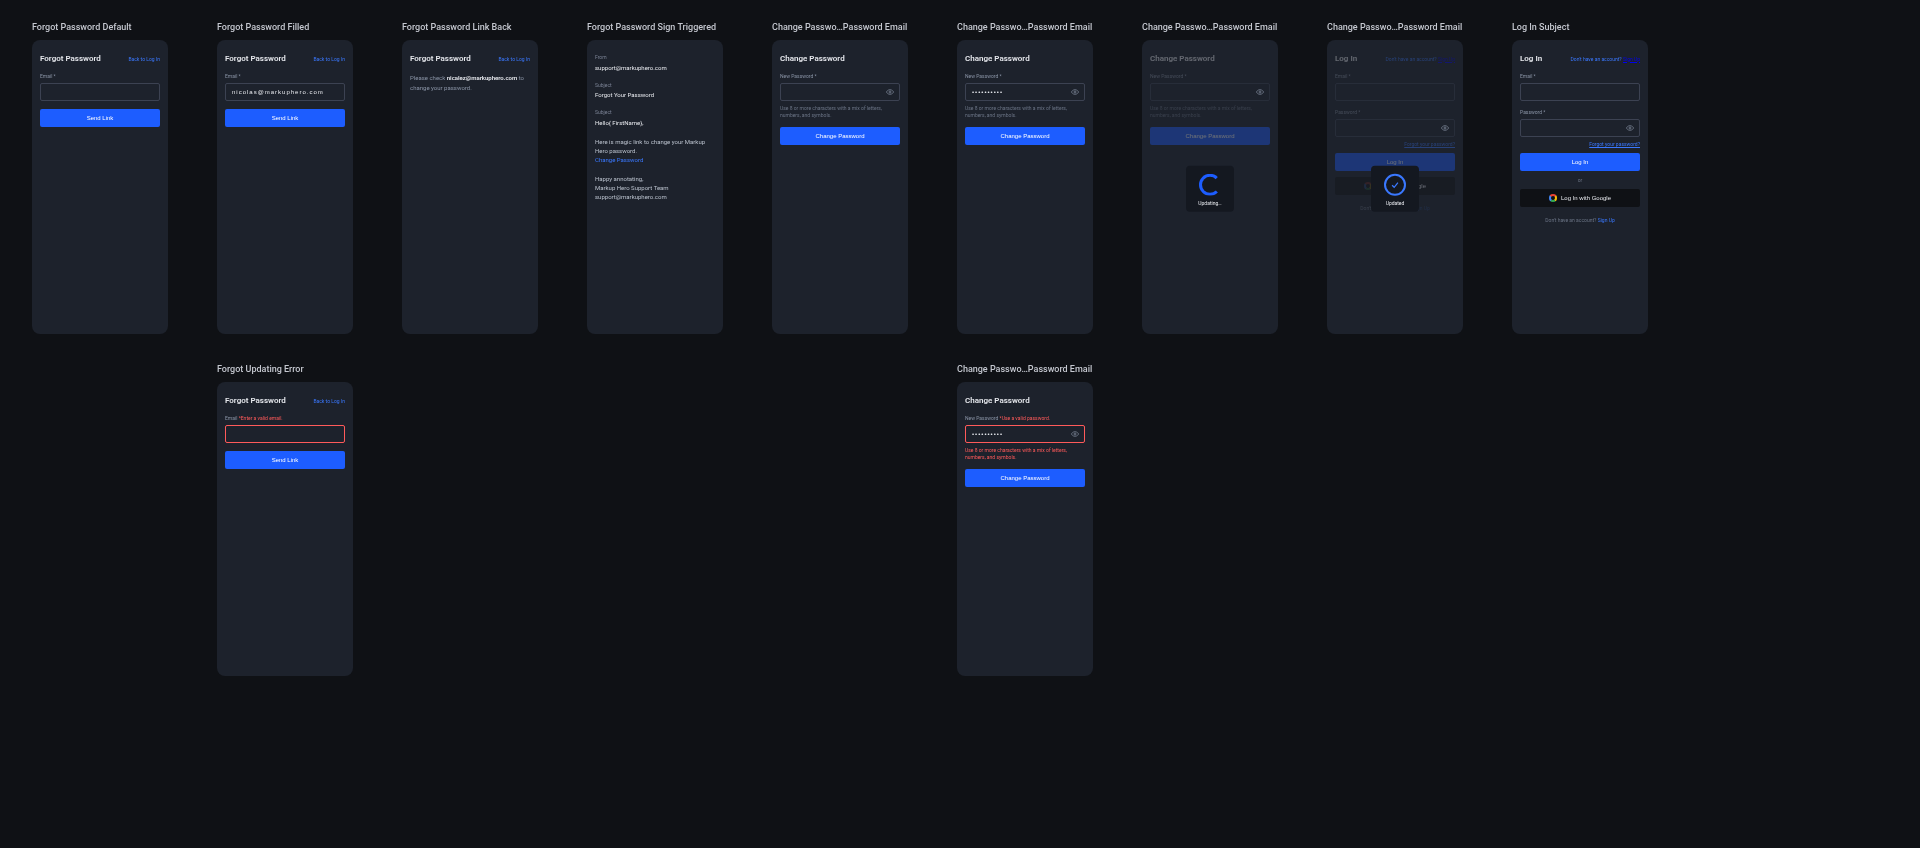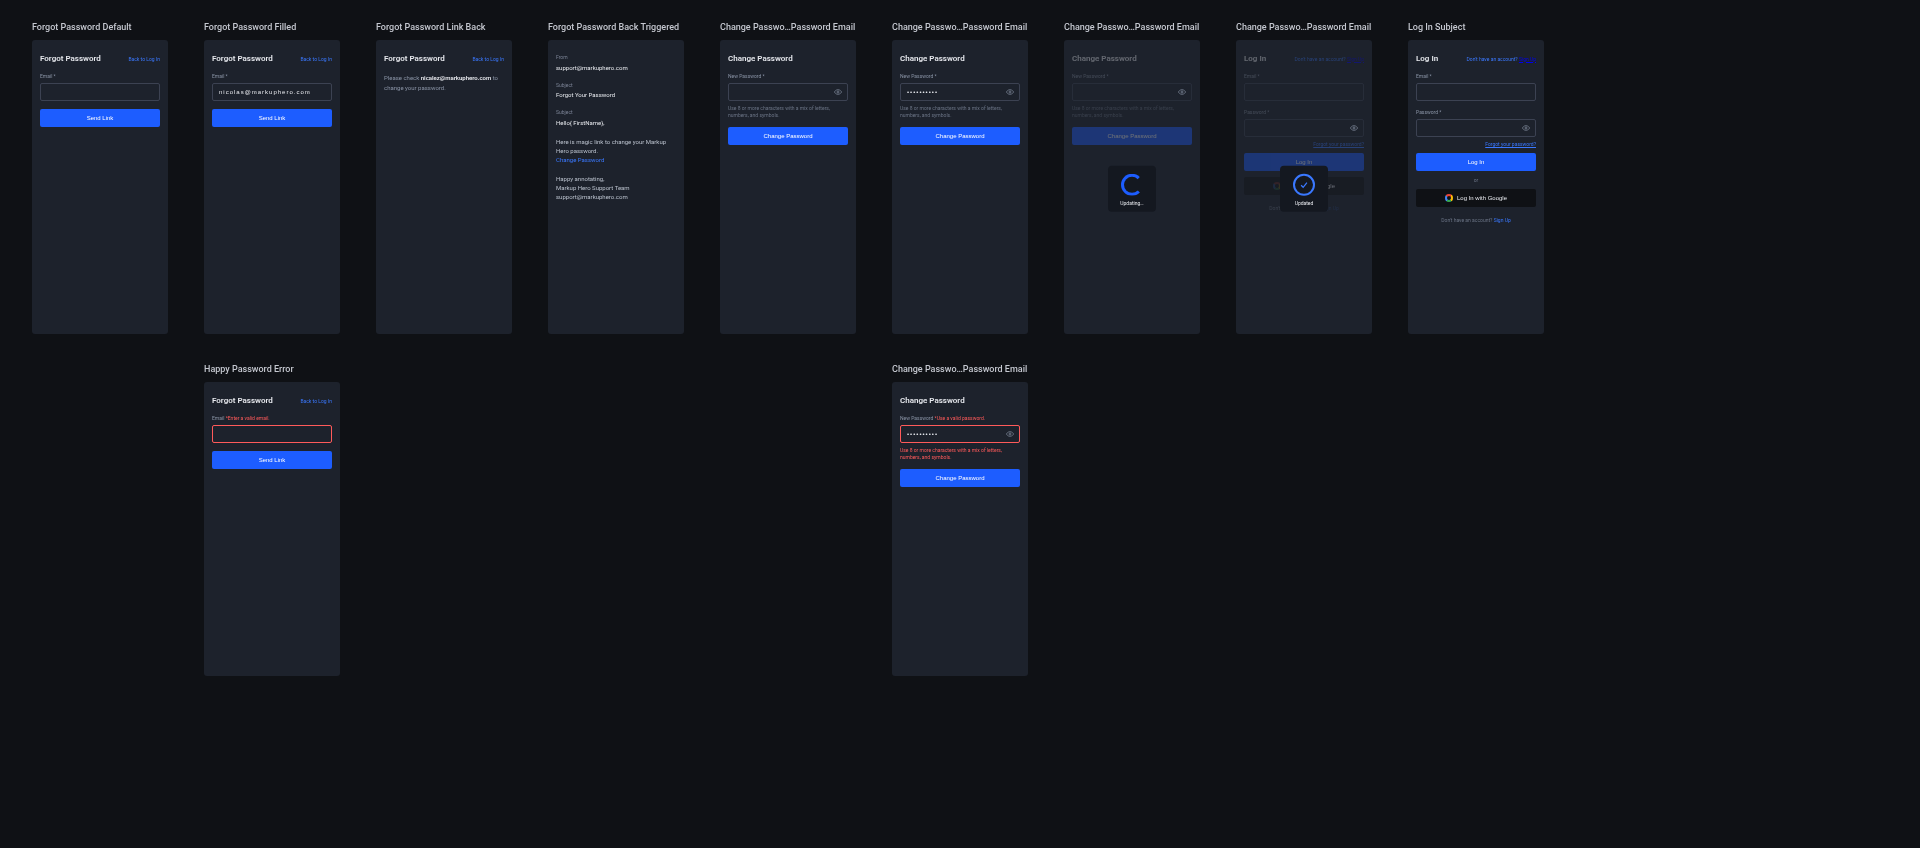--- a/index.html
+++ b/index.html
@@ -6,38 +6,38 @@
     body {
       background: #0f1115;
       font-family: -apple-system, BlinkMacSystemFont, "Segoe UI", Roboto, Helvetica, Arial, sans-serif;
       color: #b9c0cc;
       padding: 22px 32px;
       width: 1920px;
     }
     .grid {
       display: grid;
       grid-template-columns: repeat(9, 136px);
-      gap: 30px 36px;
+      gap: 30px 49px;
       align-items: start;
     }
     .cell { width: 136px; }
     .cell-label {
       font-size: 9px;
       font-weight: 500;
       color: #c5c8d0;
       margin-bottom: 8px;
       white-space: nowrap;
       overflow: hidden;
       text-overflow: ellipsis;
     }
     .card {
       width: 136px;
       height: 294px;
       background: #1d222c;
-      border-radius: 3px;
+      border-radius: 8px;
       padding: 14px 8px;
       position: relative;
     }
     .card-header {
       display: flex;
       justify-content: space-between;
       align-items: center;
       margin-bottom: 10px;
     }
     .card-title {
@@ -247,21 +247,21 @@
         <div class="card-title">Forgot Password</div>
         <a href="#" class="card-link">Back to Log In</a>
       </div>
       <p class="sent-body">
         <span>Please check </span><b>nicalez@markuphero.com</b><span> to change your password.</span>
       </p>
     </div>
   </div>
 
   <div class="cell">
-    <div class="cell-label">Forgot Password Back Triggered</div>
+    <div class="cell-label">Forgot Password Sign Triggered</div>
     <div class="card">
       <div class="email-body">
         <div class="email-sec">
           <div class="email-label">From</div>
           <div class="email-value">support@markuphero.com</div>
         </div>
         <div class="email-sec">
           <div class="email-label">Subject</div>
           <div class="email-value">Forgot Your Password</div>
         </div>
@@ -438,21 +438,21 @@
       </button>
       <div class="signup-line">
         <span>Don't have an account?</span> <a href="#">Sign Up</a>
       </div>
     </div>
   </div>
 
   <div class="cell"></div>
 
   <div class="cell">
-    <div class="cell-label">Happy Password Error</div>
+    <div class="cell-label">Forgot Updating Error</div>
     <div class="card">
       <div class="card-header">
         <div class="card-title">Forgot Password</div>
         <a href="#" class="card-link">Back to Log In</a>
       </div>
       <div class="field">
         <label class="field-label">
           <span>Email </span><span class="err-msg">*Enter a valid email.</span>
         </label>
         <div class="input-wrap">

